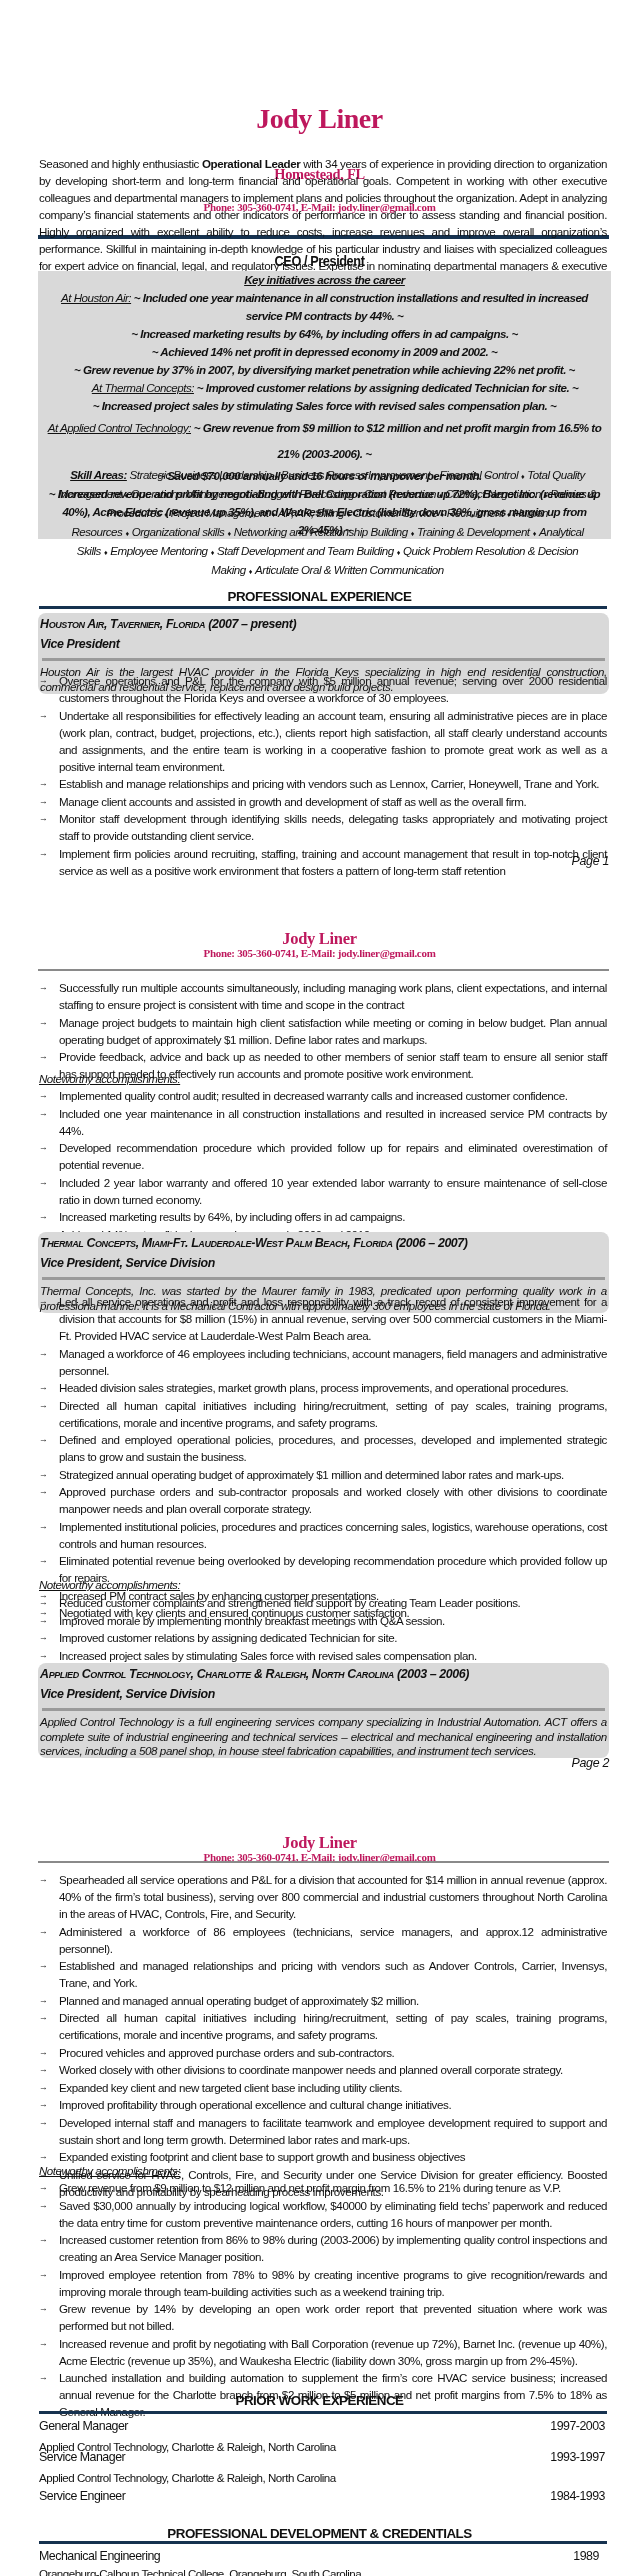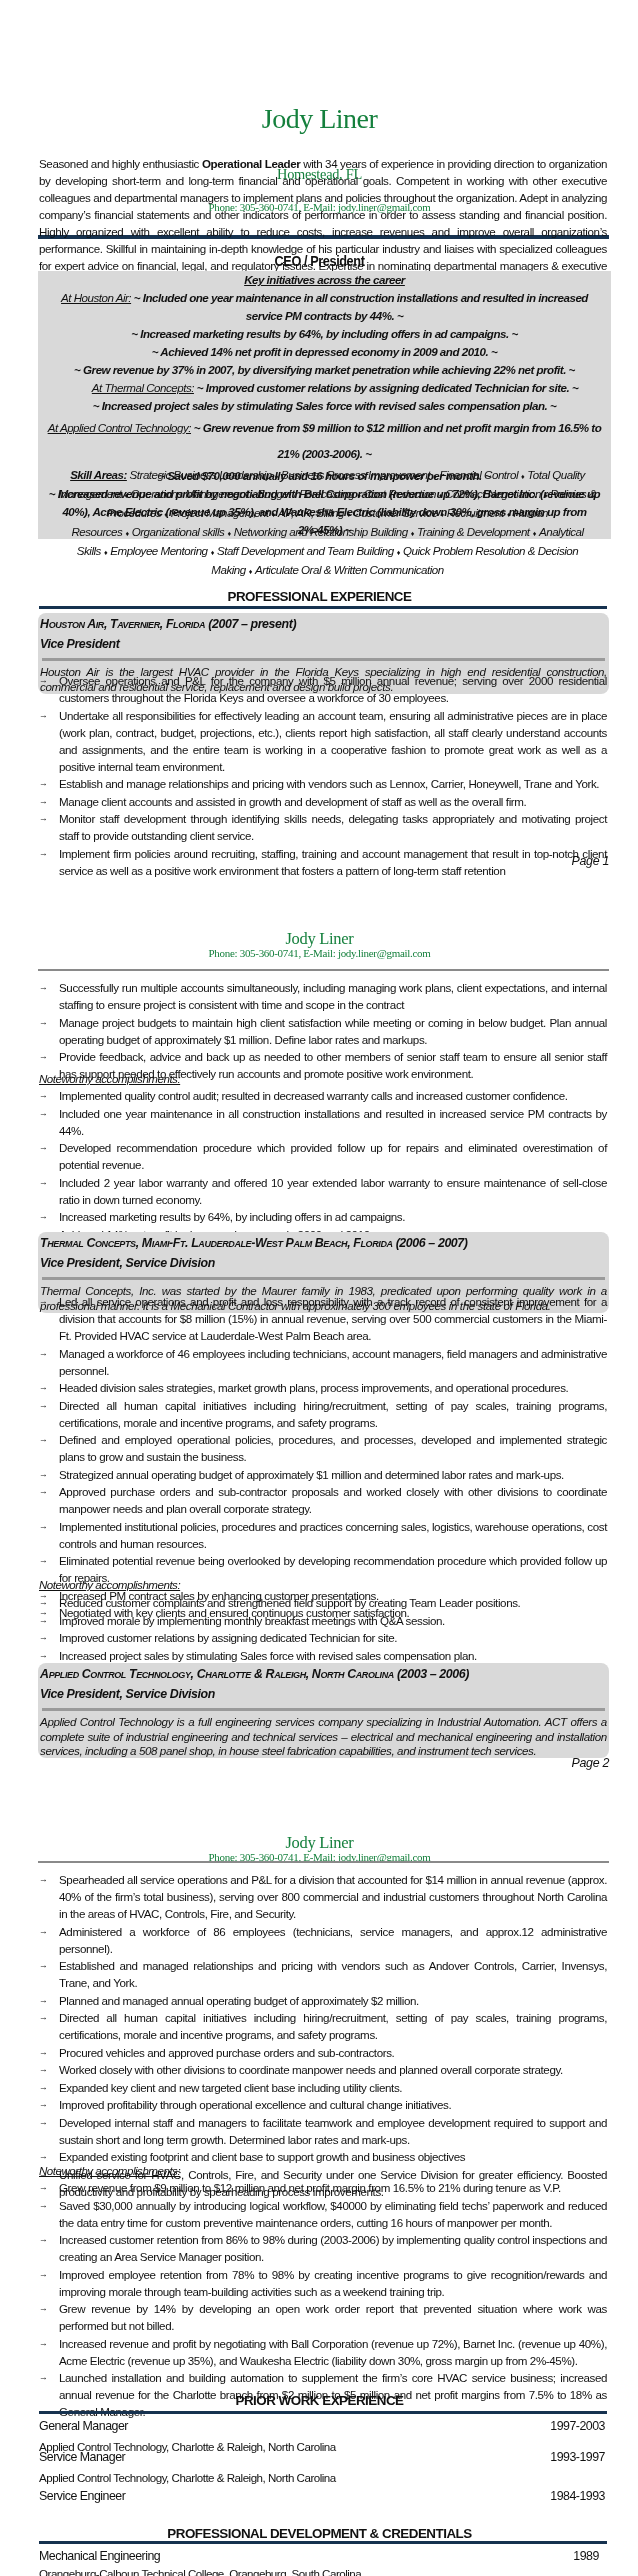--- a/index.html
+++ b/index.html
@@ -1,19 +1,19 @@
 <!DOCTYPE html>
 <html style="font-size:8.2px"><head>
 <meta charset="utf-8">
 <style>
   html, body { margin: 0; padding: 0; background: #ffffff; }
   body { width: 639px; height: 3613px; position: relative; overflow: hidden;
          font-family: "Liberation Sans", sans-serif; color: #111; }
   .abs { position: absolute; }
-  .serif { font-family: "Liberation Serif", serif; font-weight: normal; color: #15803d; }
+  .serif { font-family: "Liberation Serif", serif; font-weight: bold; color: #be185d; }
   .center { left: 0; width: 639px; text-align: center; }
   .name-big { font-size: 28px; letter-spacing: -0.5px; }
   .sub { font-size: 14.4px; letter-spacing: -0.3px; }
   .contact { font-size: 11px; letter-spacing: -0.3px; }
   .name-small { font-size: 16.5px; letter-spacing: -0.3px; }
   .rule-navy { left: 38px; width: 571px; height: 3.6px; background: #16324f; }
   .rule-navy-thin { left: 39px; width: 568px; height: 2.6px; background: #16324f; }
   .rule-gray { left: 38px; width: 571px; height: 1.5px; background: #8a8a8a; }
   .h-title { font-weight: bold; font-size: 15.5px; letter-spacing: -0.5px; transform: scaleX(0.82); }
   .para { left: 39px; width: 568px; font-size: 11.6px; line-height: 34px; text-align: justify; letter-spacing: -0.4px; }
@@ -48,21 +48,21 @@
 <div class="abs serif center contact" style="top:201px;">Phone: 305-360-0741, E-Mail: jody.liner@gmail.com</div>
 <div class="abs rule-navy" style="top:235px;"></div>
 <div class="abs center h-title" style="top:252px;">CEO / President</div>
 
 <div class="abs para" style="top: 155px; line-height: 17px;"><span>Seasoned and highly enthusiastic </span><b>Operational Leader</b><span> with 34 years of experience in providing direction to organization by developing short-term and long-term financial and operational goals. Competent in working with other executive colleagues and departmental managers to implement plans and policies throughout the organization. Adept in analyzing company’s financial statements and other indicators of performance in order to assess standing and financial position. Highly organized with excellent ability to reduce costs, increase revenues and improve overall organization’s performance. Skillful in maintaining in-depth knowledge of his particular industry and liaises with specialized colleagues for expert advice on financial, legal, and regulatory issues. Expertise in nominating departmental managers &amp; executive staff and advising about other high-level hiring decisions. Adroit in performing high-level negotiations to generate lucrative contracts or build beneficial relationships with companies and individuals.</span></div>
 
 <div class="abs keybox" style="top: 271px;">
   <div class="line" style="text-decoration: underline; line-height: 18px;">Key initiatives across the career</div>
   <div class="line" style="line-height: 18px;"><span class="ul">At Houston Air:</span><span> ~ Included one year maintenance in all construction installations and resulted in increased service PM contracts by 44%. ~</span></div>
   <div class="line" style="line-height: 18px;">~ Increased marketing results by 64%, by including offers in ad campaigns. ~</div>
-  <div class="line" style="line-height: 18px;">~ Achieved 14% net profit in depressed economy in 2009 and 2010. ~</div>
+  <div class="line" style="line-height: 18px;">~ Achieved 14% net profit in depressed economy in 2009 and 2002. ~</div>
   <div class="line" style="line-height: 18px;">~ Grew revenue by 37% in 2007, by diversifying market penetration while achieving 22% net profit. ~</div>
   <div class="line" style="line-height: 18px; margin-left: 21px;"><span class="ul">At Thermal Concepts:</span><span> ~ Improved customer relations by assigning dedicated Technician for site. ~</span></div>
   <div class="line" style="line-height: 18px;">~ Increased project sales by stimulating Sales force with revised sales compensation plan. ~</div>
   <div class="line" style="line-height: 26px;"><span class="ul">At Applied Control Technology:</span><span> ~ Grew revenue from $9 million to $12 million and net profit margin from 16.5% to 21% (2003-2006). ~</span></div>
   <div class="line" style="line-height: 18px;">~ Saved $70,000 annually and 16 hours of manpower per month. ~</div>
   <div class="line" style="line-height: 18px;">~ Increased revenue and profit by negotiating with Ball Corporation (revenue up 72%), Barnet Inc. (revenue up 40%), Acme Electric (revenue up 35%), and Waukesha Electric (liability down 30%, gross margin up from 2%-45%) ~</div>
 </div>
 
 <div class="abs skills" id="skills" style="top: 466px; line-height: 17px;"><span class="lbl">Skill Areas:</span>  <span>Strategic Business Leadership</span><span class="dot">♦</span><span>Business Process Improvement</span><span class="dot">♦</span><span>Financial Control</span><span class="dot">♦</span><span>Total Quality Management</span><span class="dot">♦</span><span>Operations Management</span><span class="dot">♦</span><span>Budget / Forecasting</span><span class="dot">♦</span><span>Cost Reduction</span><span class="dot">♦</span><span>Contract Negotiation</span><span class="dot">♦</span><span>Policies &amp; Procedures</span><span class="dot">♦</span><span>Project Management</span><span class="dot">♦</span><span>AP, AR, Billing</span><span class="dot">♦</span><span>Customer Service</span><span class="dot">♦</span><span>Recruitment</span><span class="dot">♦</span><span>Human Resources</span><span class="dot">♦</span><span>Organizational skills</span><span class="dot">♦</span><span>Networking and Relationship Building</span><span class="dot">♦</span><span>Training &amp; Development</span><span class="dot">♦</span><span>Analytical Skills</span><span class="dot">♦</span><span>Employee Mentoring</span><span class="dot">♦</span><span>Staff Development and Team Building</span><span class="dot">♦</span><span>Quick Problem Resolution &amp; Decision Making</span><span class="dot">♦</span><span>Articulate Oral &amp; Written Communication</span></div>
 

